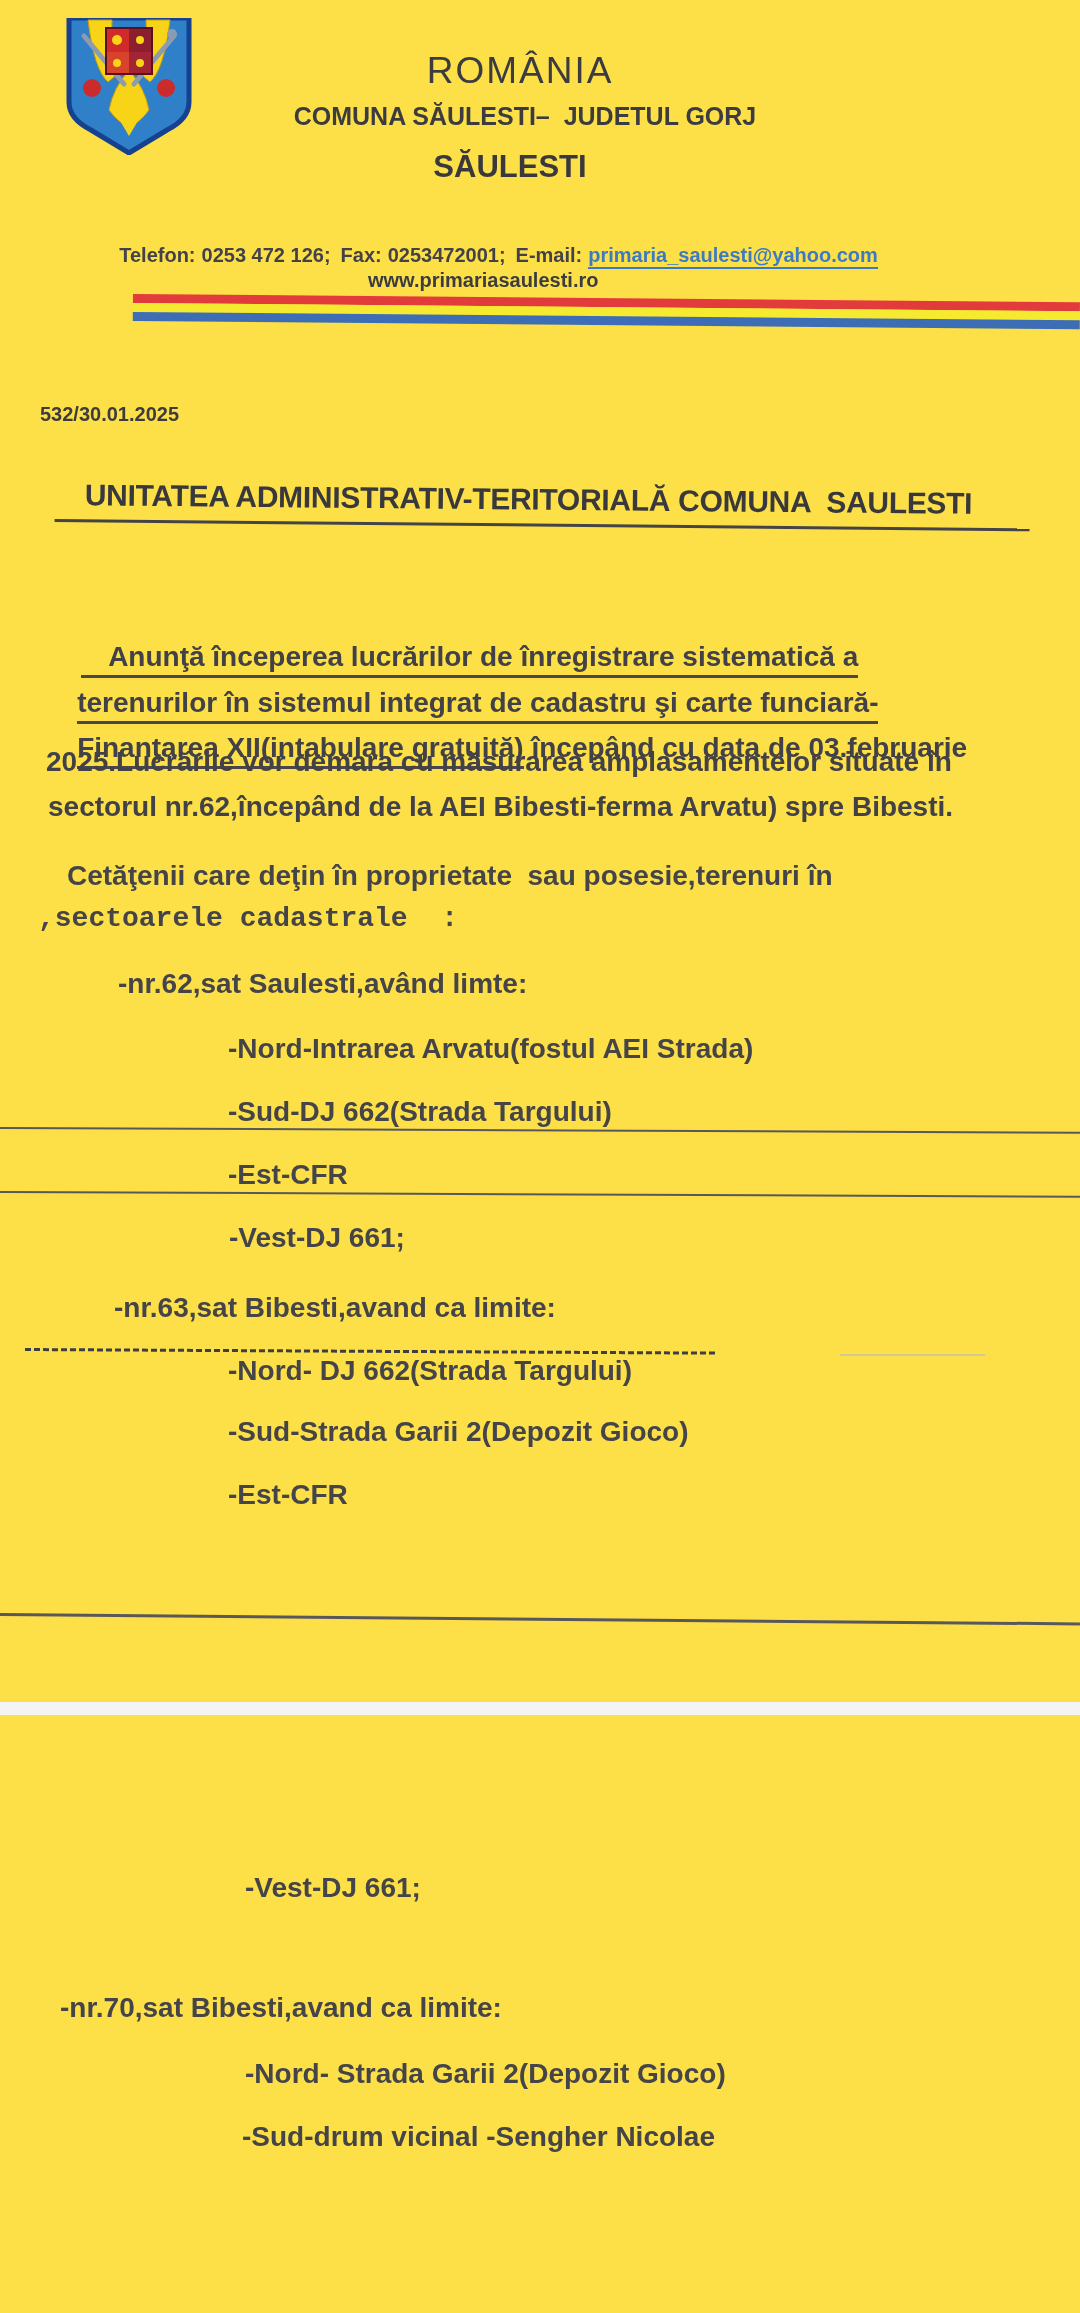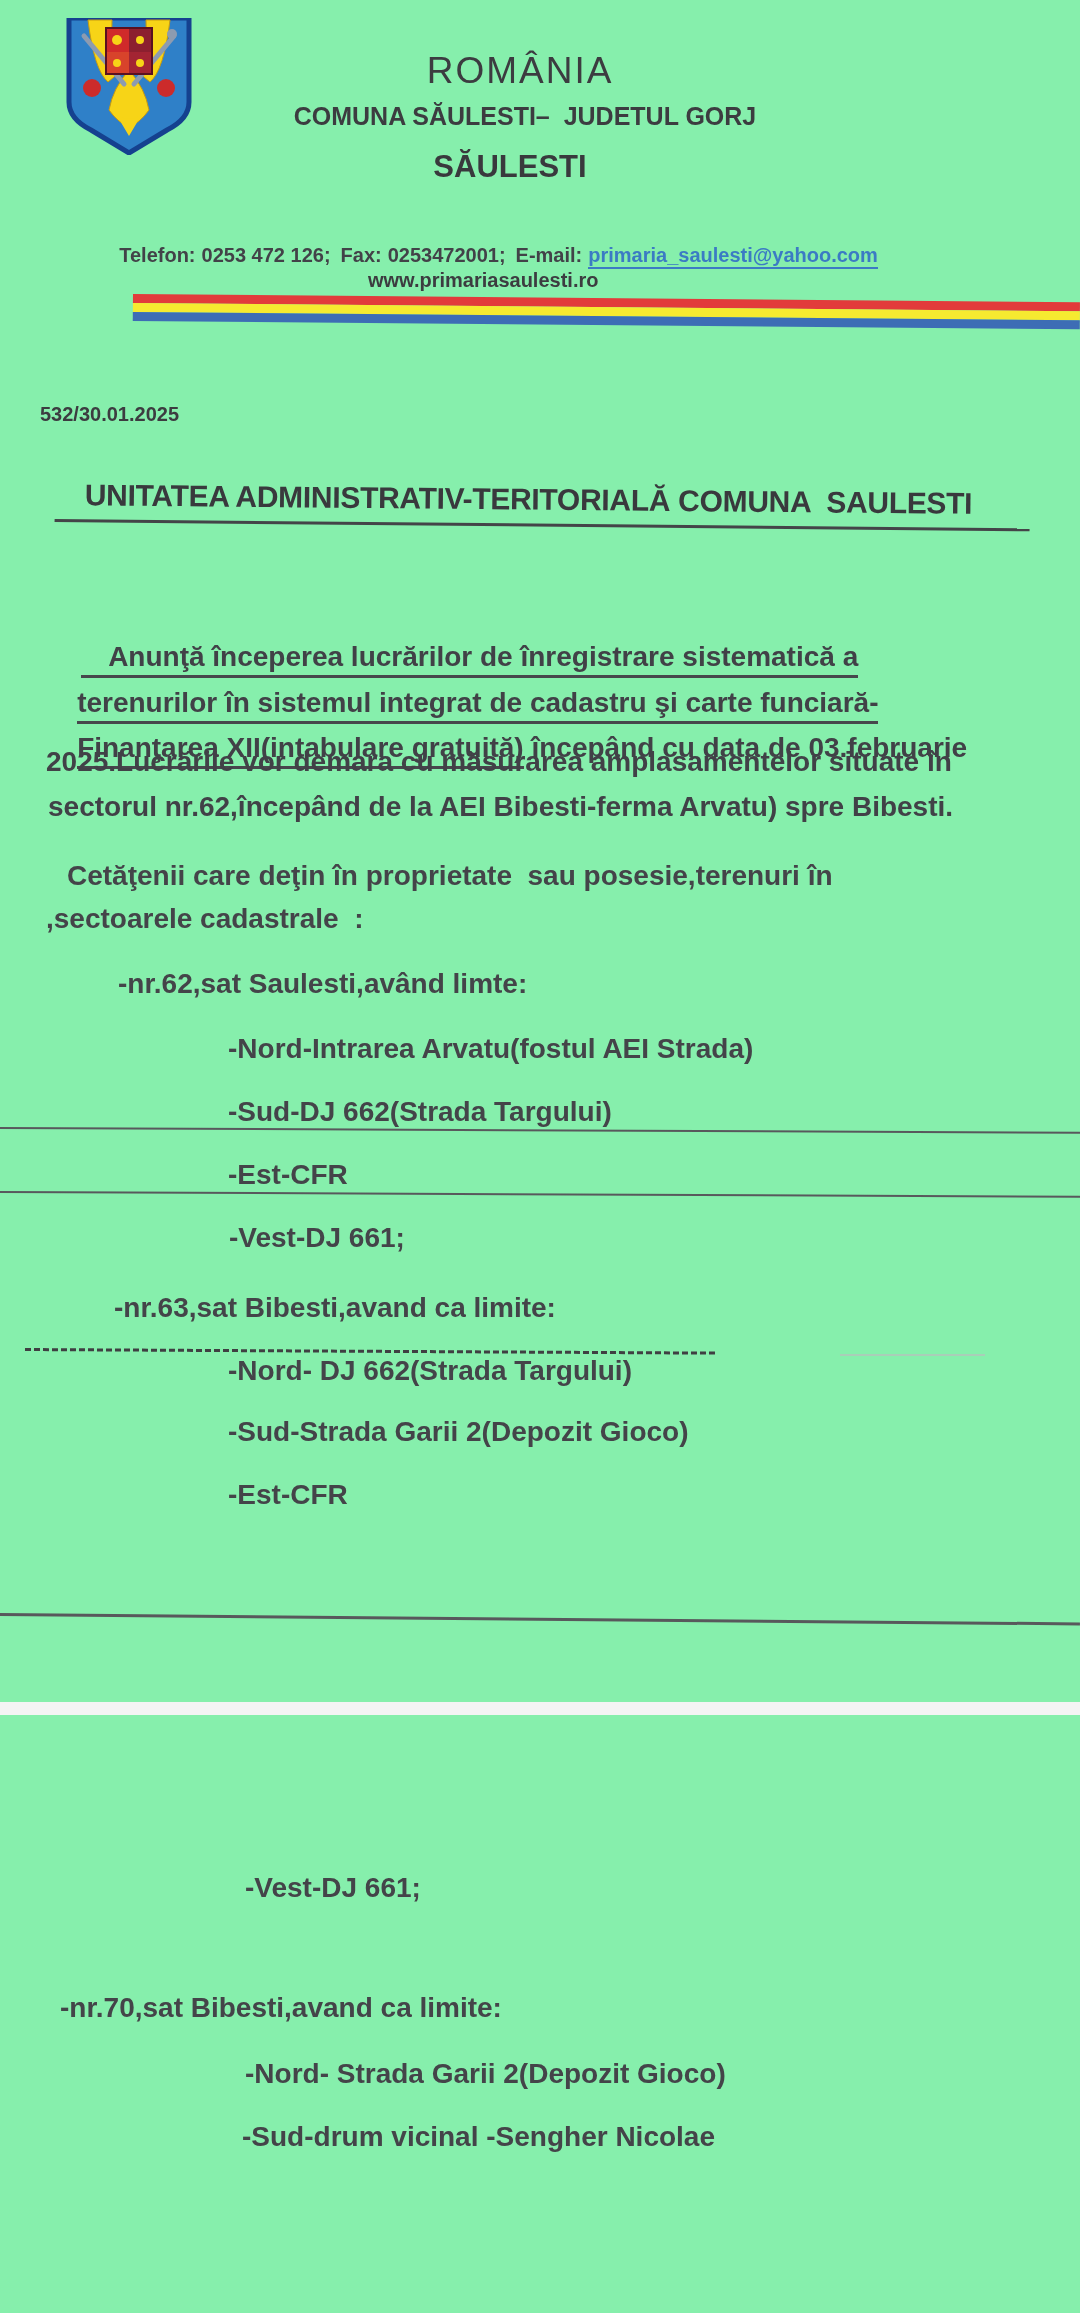--- a/index.html
+++ b/index.html
@@ -1,19 +1,19 @@
 <!DOCTYPE html>
 <html><head>
 <meta charset="utf-8">
 <style>
   html,body{margin:0;padding:0;background:#ffffff;}
   #page{
     position:relative;
     width:1080px;height:2313px;
-    background:#86efac;
+    background:#fde047;
     font-family:"Liberation Sans",sans-serif;
     color:#3f3f45;
     overflow:hidden;
   }
   .abs{position:absolute;white-space:pre;}
   
   .country{left:320px;top:50px;width:400px;text-align:center;font-size:37px;font-weight:400;letter-spacing:2px;color:#3c3c40;}
   .commune{left:170px;top:102px;width:710px;text-align:center;font-size:25px;font-weight:bold;color:#3c3c40;}
   .office{left:310px;top:149px;width:400px;text-align:center;font-size:31px;font-weight:bold;color:#39393d;}
   .contact{left:97px;top:221px;font-size:20px;color:#424248;}
@@ -97,21 +97,21 @@
   <div class="abs para" style="left:50px;top:609px;">
     <span class="u" style="padding-left:27px;">Anunţă începerea lucrărilor de înregistrare sistematică a</span>
   </div>
   <div class="abs para" style="left:46px;top:700px;">
     <span class="u">Finanţarea XII(intabulare gratuită)</span><span> începând cu data de 03.februarie</span>
   </div>
   <div class="abs para" style="left:46px;top:746px;">2025.Lucrările vor demara cu măsurarea amplasamentelor situate în</div>
   <div class="abs para" style="left:48px;top:791px;text-align:center;">sectorul nr.62,începând de la AEI Bibesti-ferma Arvatu) spre Bibesti.</div>
 
   <div class="abs body-line" style="left:67px;top:860px;">Cetăţenii care deţin în proprietate  sau posesie,terenuri în</div>
-  <div class="abs body-line" style="left:46px;top:903px;">,sectoarele cadastrale  :</div>
+  <div class="abs body-line" style="left:38px;top:903px;font-family:Liberation Mono, monospace;">,sectoarele cadastrale  :</div>
 
   <div class="abs body-line" style="left:118px;top:968px;">-nr.62,sat Saulesti,având limte:</div>
   <div class="abs body-line" style="left:228px;top:1033px;">-Nord-Intrarea Arvatu(fostul AEI Strada)</div>
   <div class="abs body-line" style="left:228px;top:1096px;">-Sud-DJ 662(Strada Targului)</div>
 
   <div class="abs crease" style="top:1127px;transform:rotate(0.25deg);"></div>
 
   <div class="abs body-line" style="left:228px;top:1159px;">-Est-CFR</div>
 
   <div class="abs crease" style="top:1191px;transform:rotate(0.25deg);"></div>

